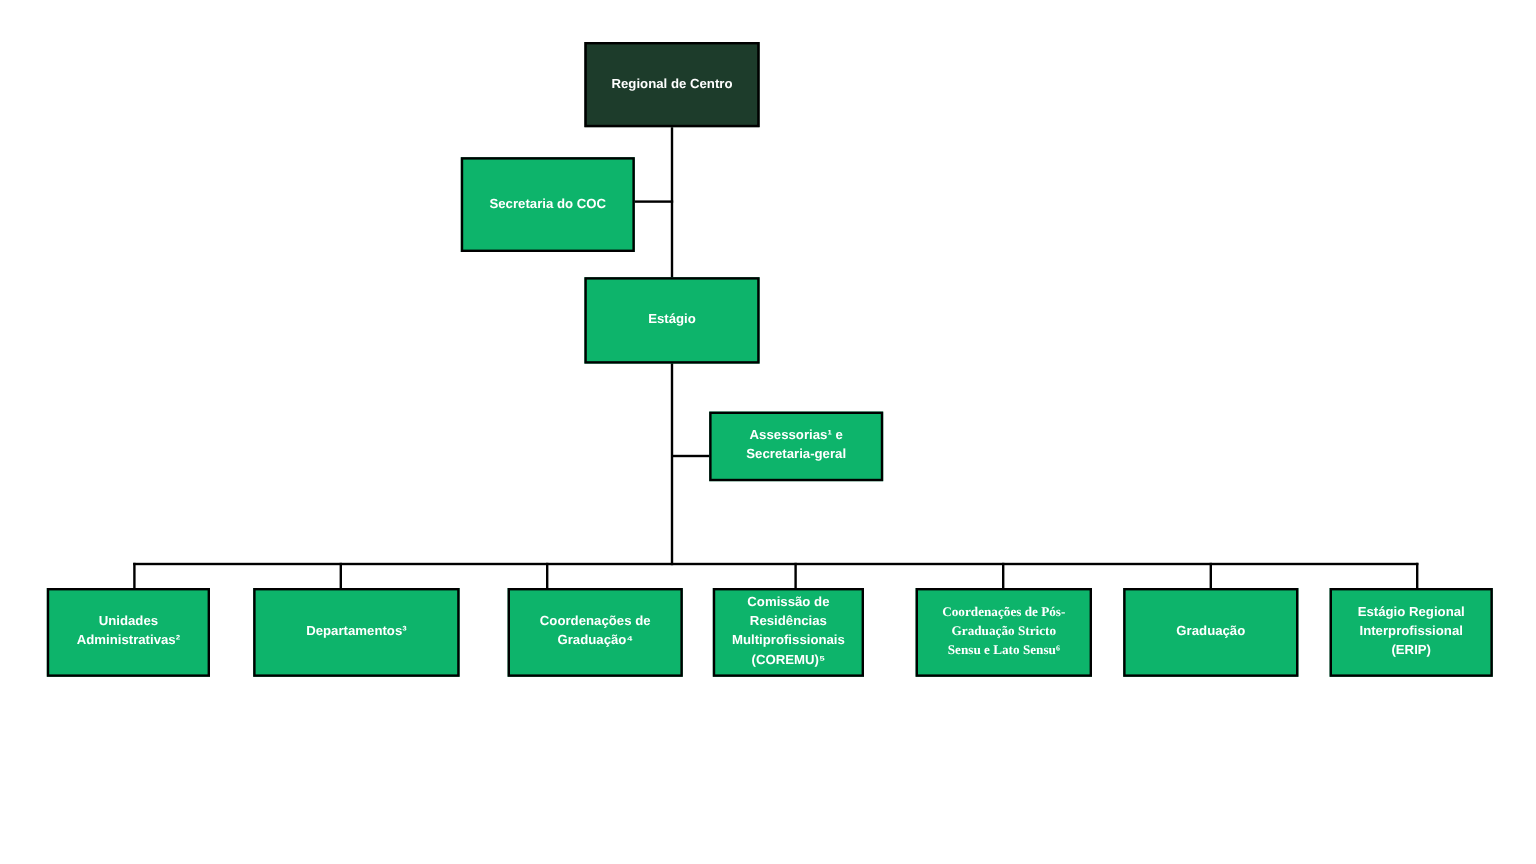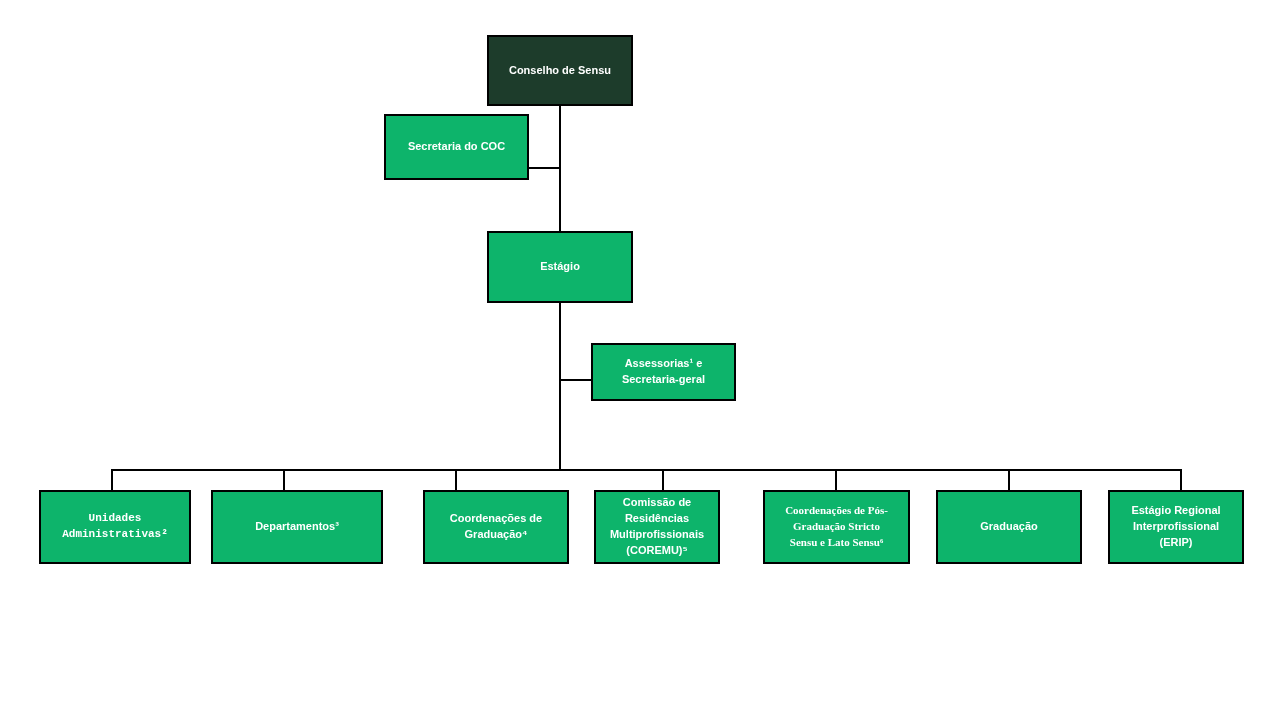--- a/index.html
+++ b/index.html
@@ -32,24 +32,24 @@
     line-height: 1.45;
     white-space: pre-line;
     padding: 2px 4px;
     z-index: 2;
   }
   .node.root {
     background: var(--root-fill, #1d3c2b);
   }
   
   .pos-conselho    { left: 487px; top: 35px;  width: 146px; height: 71px; }
-  .pos-secretaria  { left: 384px; top: 114px; width: 145px; height: 66px; }
+  .pos-secretaria  { left: 384px; top: 131px; width: 145px; height: 79px; }
   .pos-direcao     { left: 487px; top: 231px; width: 146px; height: 72px; }
   .pos-assessorias { left: 591px; top: 343px; width: 145px; height: 58px; }
-  .pos-unidades    { left: 39px;   top: 490px; width: 152px; height: 74px; font-family: Liberation Mono, monospace; }
+  .pos-unidades    { left: 39px;   top: 490px; width: 136px; height: 74px; }
   .pos-departamentos { left: 211px; top: 490px; width: 172px; height: 74px; }
   .pos-coordgrad   { left: 383px;  top: 490px; width: 146px; height: 74px; margin-left: 40px; }
   .pos-coremu      { left: 594px;  top: 490px; width: 126px; height: 74px; }
   .pos-posgrad     { left: 763px;  top: 490px; width: 147px; height: 74px; font-family: Liberation Serif, serif; }
   .pos-nucleos     { left: 936px;  top: 490px; width: 146px; height: 74px; }
   .pos-erip        { left: 1108px; top: 490px; width: 136px; height: 74px; }
   
   .ln-main-vertical   { left: 559px; top: 106px; width: 2px; height: 365px; }
   .ln-secretaria-h    { left: 528px; top: 167px; width: 33px; height: 2px; }
   .ln-assessorias-h   { left: 560px; top: 379px; width: 32px; height: 2px; }
@@ -72,21 +72,21 @@
   <div class="line ln-assessorias-h"></div>
   <div class="line ln-bus"></div>
   <div class="line ln-drop-1"></div>
   <div class="line ln-drop-2"></div>
   <div class="line ln-drop-3"></div>
   <div class="line ln-drop-4"></div>
   <div class="line ln-drop-5"></div>
   <div class="line ln-drop-6"></div>
   <div class="line ln-drop-7"></div>
 
-  <div class="node root pos-conselho">Conselho de Sensu</div>
+  <div class="node root pos-conselho">Regional de Centro</div>
 
   <div class="node pos-secretaria">Secretaria do COC</div>
 
   <div class="node pos-direcao">Estágio</div>
 
   <div class="node pos-assessorias">Assessorias¹ e
 Secretaria-geral</div>
 
   <div class="node pos-unidades">Unidades
 Administrativas²</div>

